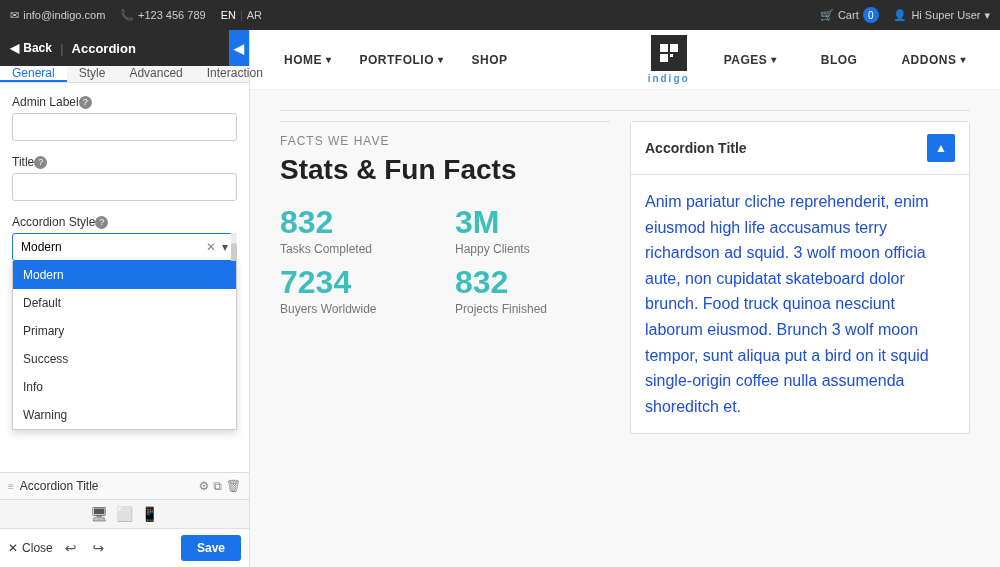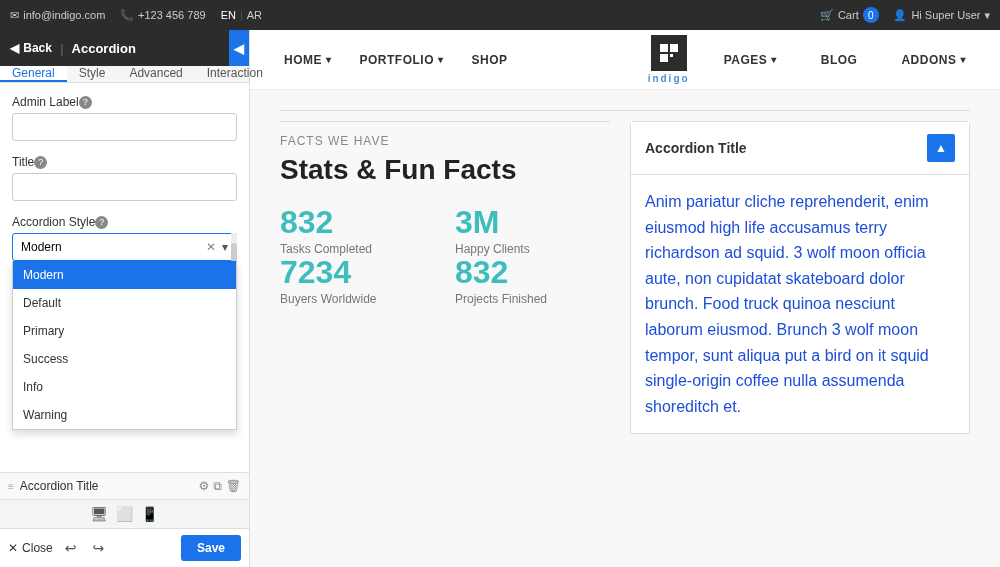--- a/index.html
+++ b/index.html
@@ -239,21 +239,21 @@
       gap: 20px;
     }
 
     .stats-section { flex: 1; }
     .facts-label { font-size: 12px; color: #888; letter-spacing: 1px; text-transform: uppercase; margin-bottom: 6px; border-top: 1px solid #ddd; padding-top: 12px; }
     .stats-title { font-size: 28px; font-weight: bold; color: #222; margin-bottom: 20px; }
 
     .stats-grid {
       display: grid;
       grid-template-columns: 1fr 1fr;
-      gap: 0 20px;
+      gap: 10px 20px;
     }
     .stat-item { }
     .stat-number { font-size: 32px; font-weight: bold; color: #3dbdbd; line-height: 1; margin-bottom: 4px; }
     .stat-label { font-size: 12px; color: #777; }
 
     .accordion-section {
       width: 340px;
       flex-shrink: 0;
     }
     .accordion-card {

